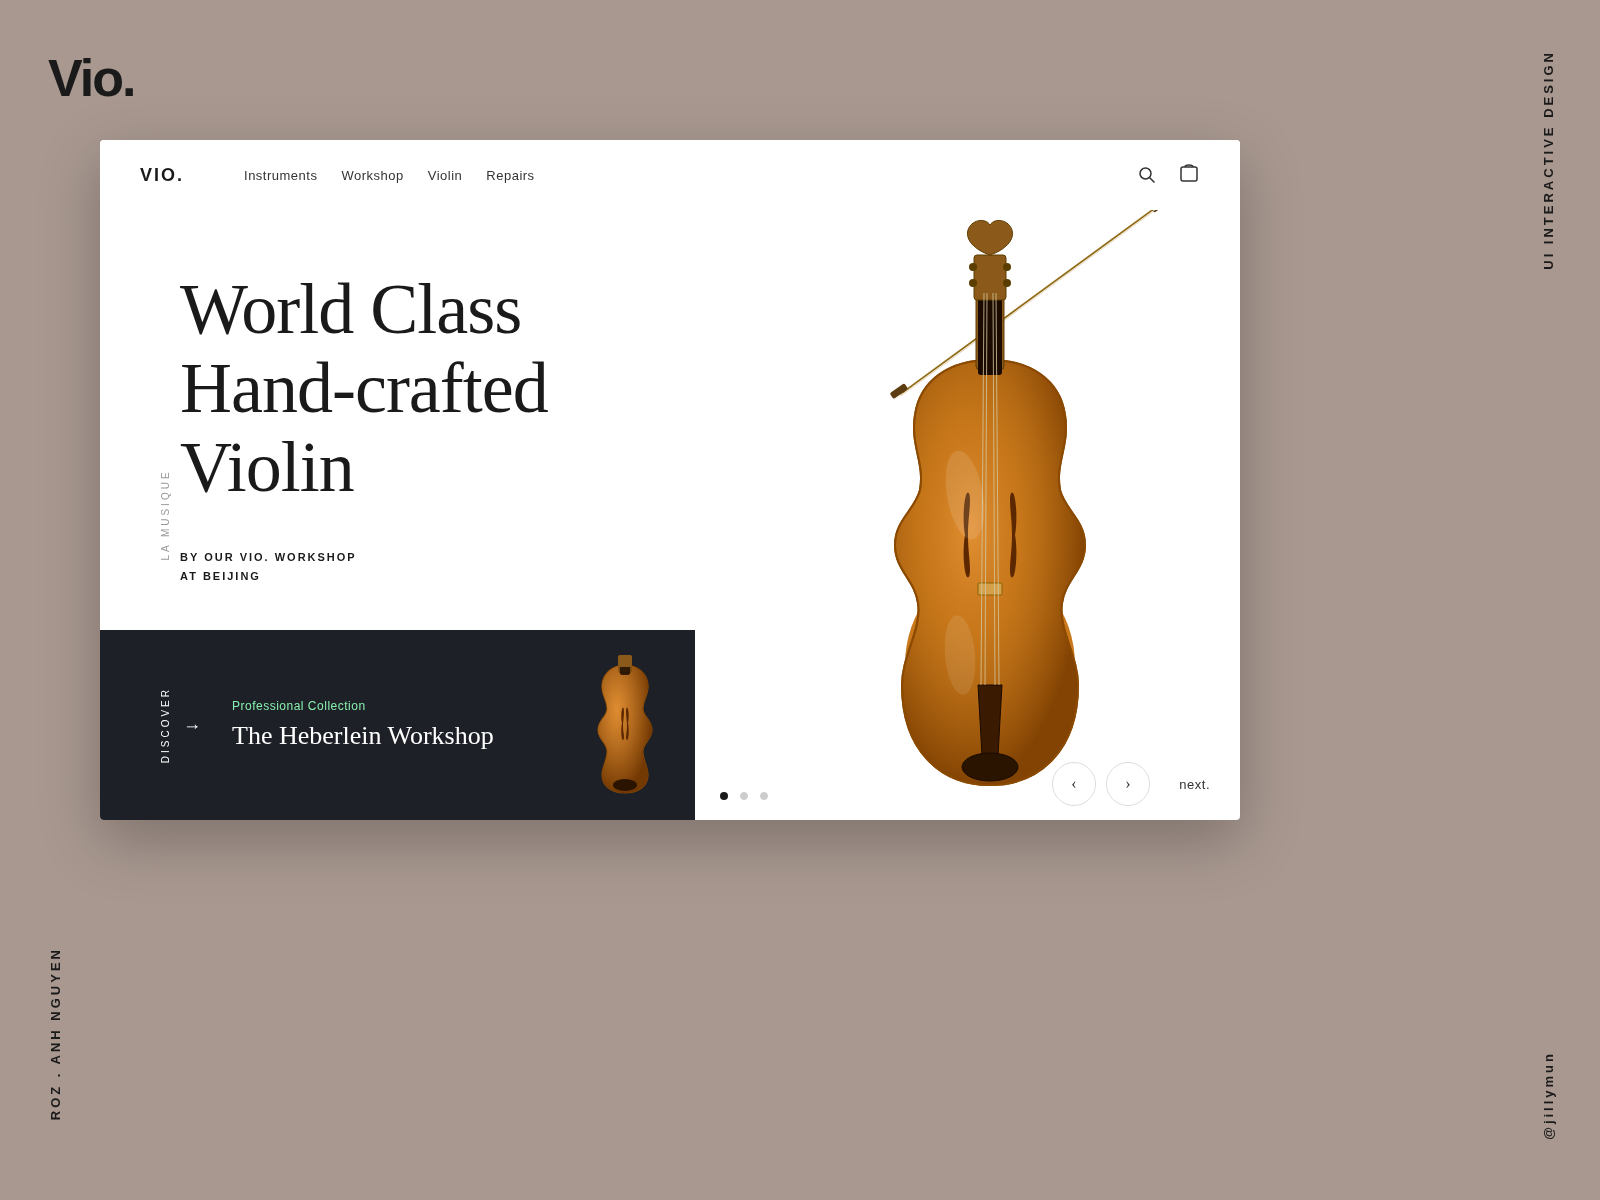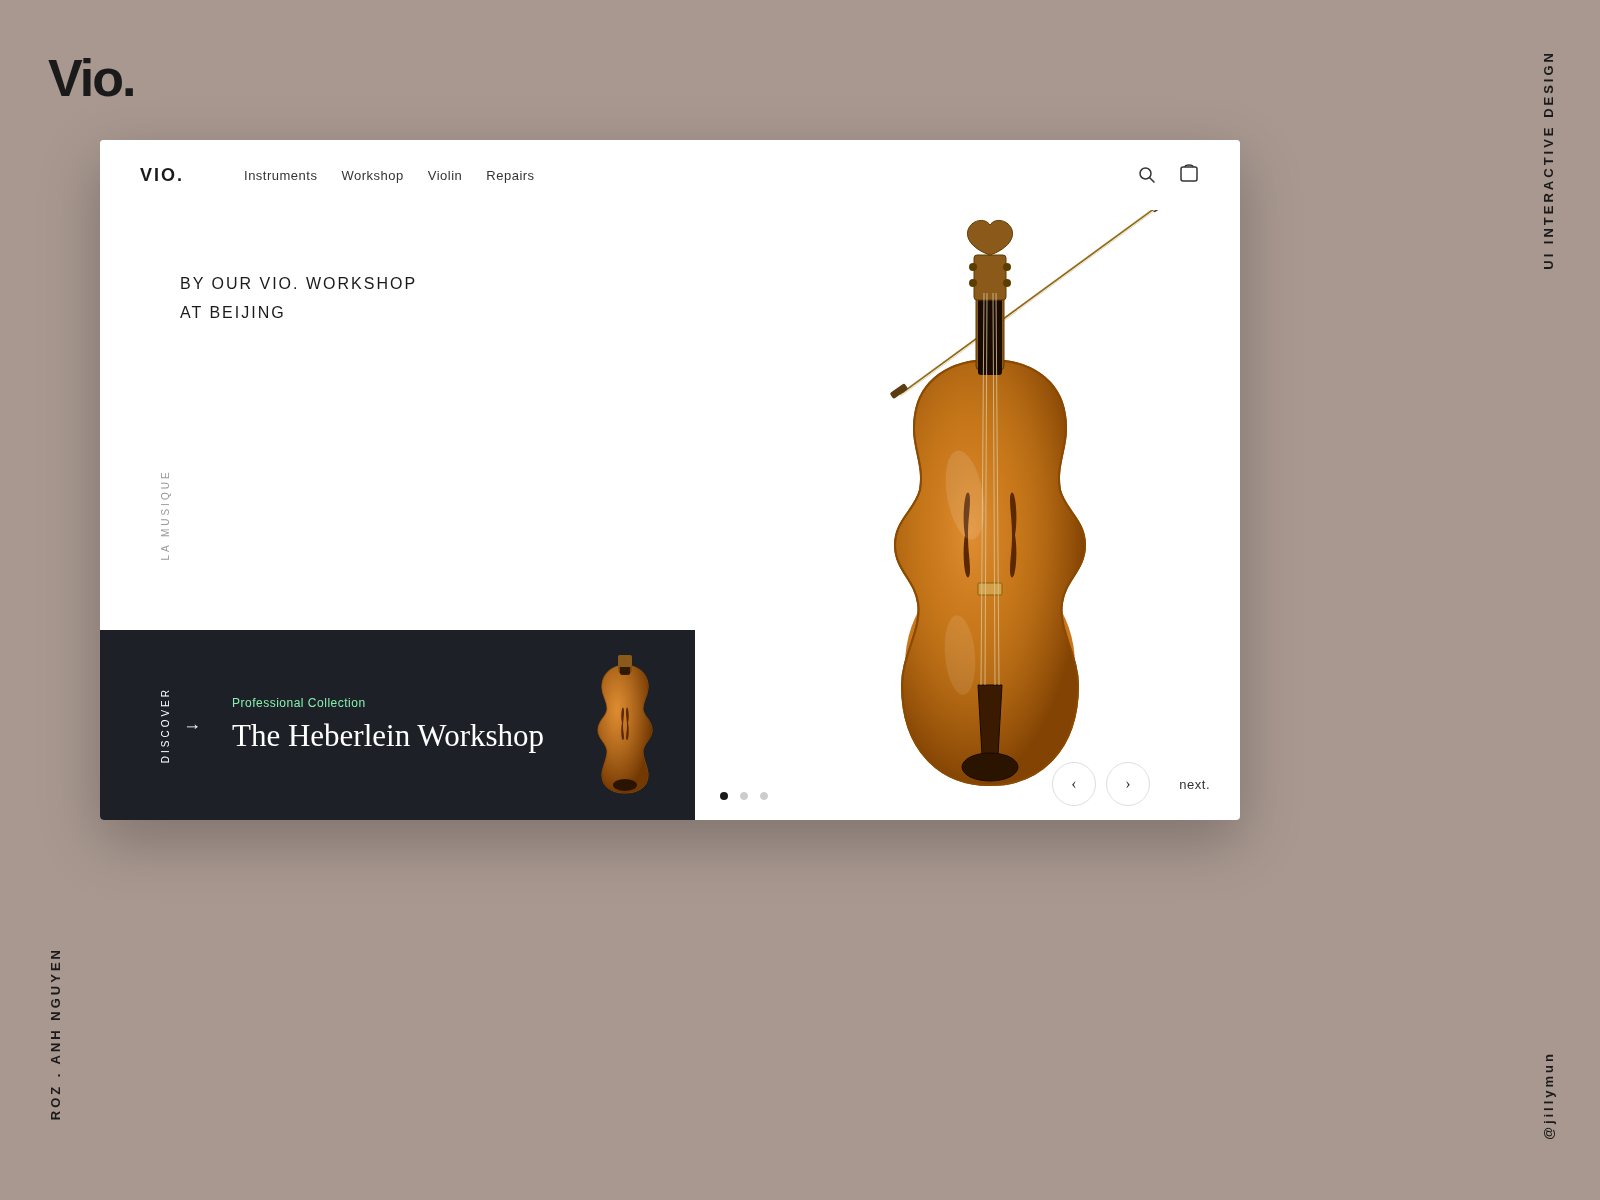--- a/index.html
+++ b/index.html
@@ -169,22 +169,22 @@
       font-size: 72px;
       font-weight: 400;
       color: #1a1a1a;
       line-height: 1.1;
       font-family: 'Georgia', serif;
       letter-spacing: -1px;
       margin-bottom: 40px;
     }
 
     .hero-subtitle {
-      font-size: 16px;
-      font-weight: 400;
+      font-size: 11px;
+      font-weight: 700;
       color: #1a1a1a;
       letter-spacing: 2px;
       font-family: 'Arial', sans-serif;
       text-transform: uppercase;
       line-height: 1.8;
     }
 
     
     .violin-image-area {
       position: absolute;
@@ -242,21 +242,21 @@
 
     .panel-collection {
       font-size: 12px;
       color: #86efac;
       font-family: 'Arial', sans-serif;
       margin-bottom: 8px;
       letter-spacing: 0.5px;
     }
 
     .panel-title {
-      font-size: 31px;
+      font-size: 26px;
       color: #fff;
       font-family: 'Georgia', serif;
       font-weight: 400;
     }
 
     
     .panel-violin {
       width: 80px;
       height: 140px;
       position: relative;
@@ -358,20 +358,25 @@
         </svg>
       </div>
     </div>
   </nav>
 
   <div class="main-content">
 
     <div class="sidebar-text">LA MUSIQUE</div>
 
     <div class="hero-text">
+      <h1 class="hero-title">
+        <span>World Class</span><br>
+        <span>Hand-crafted</span><br>
+        <span>Violin</span>
+      </h1>
       <div class="hero-subtitle">
         <div>BY OUR VIO. WORKSHOP</div>
         <div>at Beijing</div>
       </div>
     </div>
 
     <div class="violin-image-area">
       <svg class="violin-svg" viewBox="0 0 420 650" xmlns="http://www.w3.org/2000/svg">
 
         <line x1="380" y1="10" x2="120" y2="200" stroke="#c8a96e" stroke-width="3" opacity="0.8"></line>

